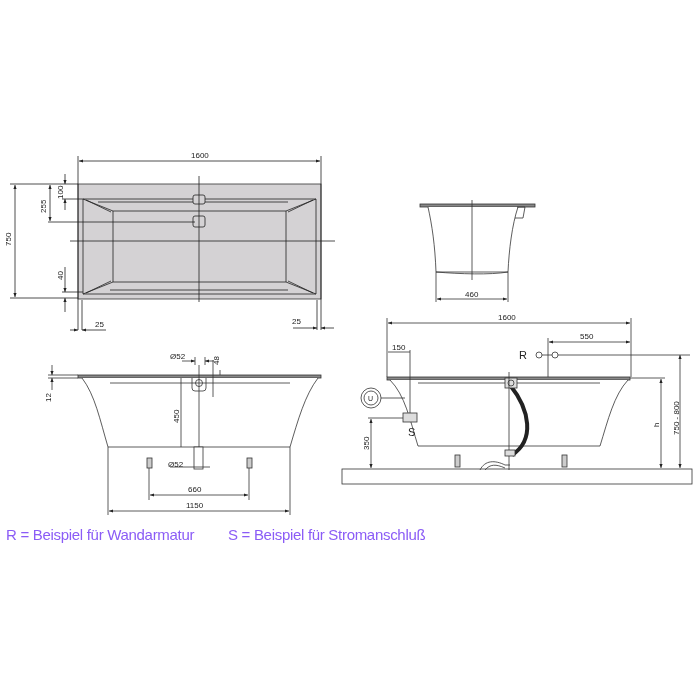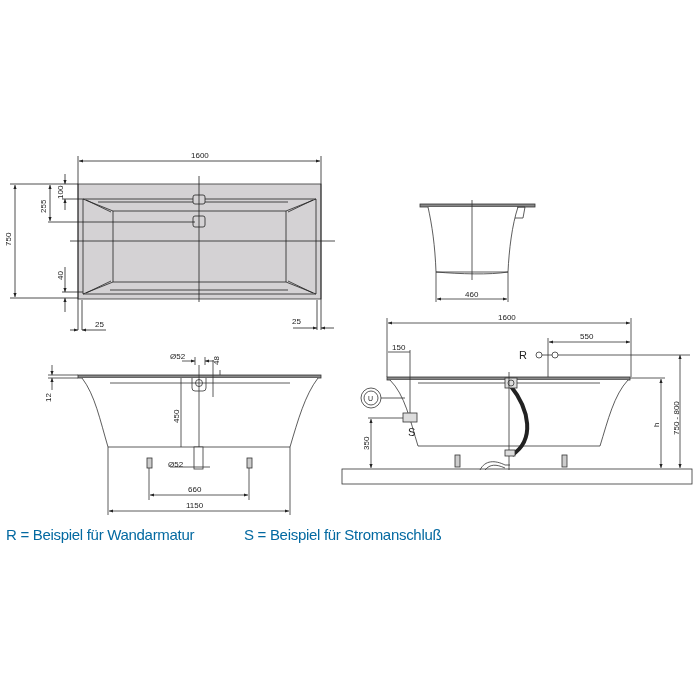--- a/index.html
+++ b/index.html
@@ -1,19 +1,19 @@
 <!DOCTYPE html>
 <html><head>
 <meta charset="utf-8">
 <style>
   html,body{margin:0;padding:0;background:#ffffff;}
   body{width:700px;height:700px;position:relative;overflow:hidden;font-family:"Liberation Sans",sans-serif;}
   svg{position:absolute;left:0;top:0;}
   .dim{font-family:"Liberation Sans",sans-serif;font-size:8px;fill:#222;}
-  .legend{position:absolute;top:526px;font-size:15px;color:#0369a1;font-family:"Liberation Sans",sans-serif;letter-spacing:-0.3px;}
+  .legend{position:absolute;top:526px;font-size:15px;color:#8b5cf6;font-family:"Liberation Sans",sans-serif;letter-spacing:-0.3px;}
 </style>
 </head>
 <body>
 
 <svg width="700" height="700" viewBox="0 0 700 700">
   <defs>
     <marker id="ar" markerWidth="6" markerHeight="6" refX="5" refY="3" orient="auto">
         <path d="M0,1 L5,3 L0,5 Z" fill="#222"></path>
       </marker>
     <marker id="al" markerWidth="6" markerHeight="6" refX="1" refY="3" orient="auto">
@@ -185,13 +185,13 @@
   <text class="dim" x="392" y="350">150</text>
   <text x="519" y="359" style="font-size:11px;fill:#222;">R</text>
   <text x="408" y="436" style="font-size:11px;fill:#222;">S</text>
   <text x="368" y="401" style="font-size:7px;fill:#222;">U</text>
   <text class="dim" transform="translate(369,450) rotate(-90)">350</text>
   <text class="dim" transform="translate(659,427) rotate(-90)">h</text>
   <text class="dim" transform="translate(679,435) rotate(-90)">750 - 800</text>
 </svg>
 
 <div class="legend" style="left:6px;">R = Beispiel für Wandarmatur</div>
-<div class="legend" style="left:228px;margin-left:16px;">S = Beispiel für Stromanschluß</div>
+<div class="legend" style="left:228px;">S = Beispiel für Stromanschluß</div>
 
 </body></html>

